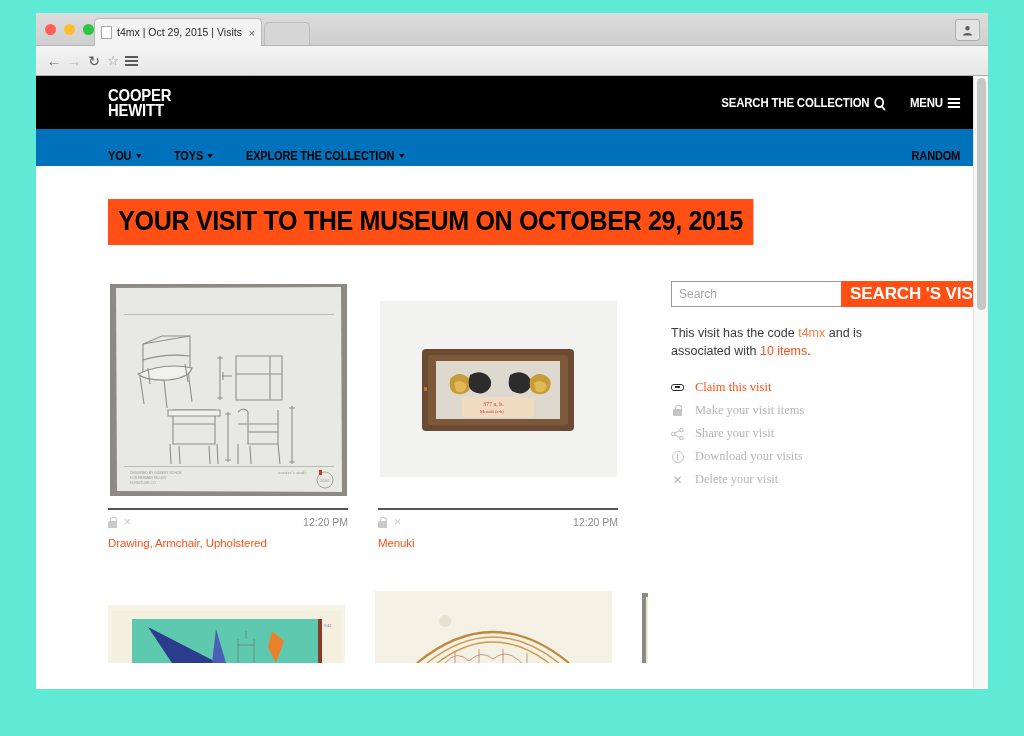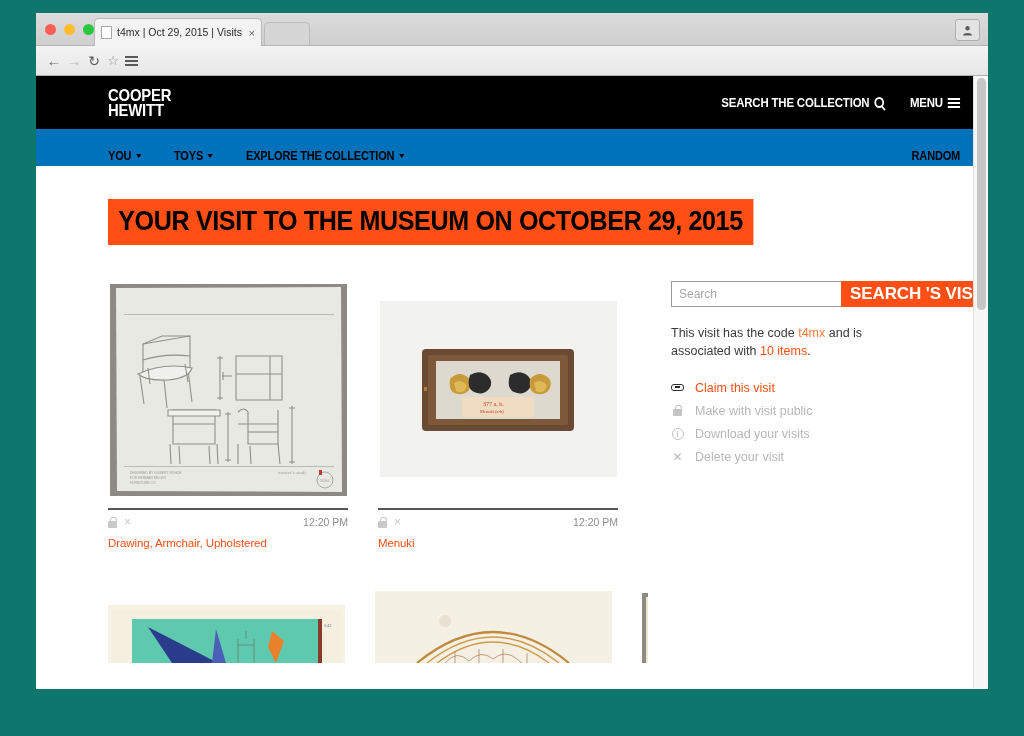--- a/index.html
+++ b/index.html
@@ -4,21 +4,21 @@
 <style>
   * { box-sizing: border-box; margin: 0; padding: 0; }
   html, body {
     width: 1024px; height: 736px;
     background: #000;
     font-family: "Liberation Sans", sans-serif;
     overflow: hidden;
   }
 
   
-  #desktop { position: relative; width: 1024px; height: 736px; background: #0f766e; }
+  #desktop { position: relative; width: 1024px; height: 736px; background: #5eead4; }
 
   
   #browser {
     position: absolute; left: 36px; top: 13px;
     width: 952px; height: 676px;
     background: #fff;
     overflow: hidden;
   }
 
   
@@ -224,21 +224,21 @@
     padding: 0 9px; font-family: inherit; white-space: nowrap;
   }
   .side-text {
     margin-top: 17px; font-size: 12.5px; color: #3a3a3a; line-height: 1.45;
   }
   .side-text a { color: #ff7a3d; text-decoration: none; }
   .side-text a.strong { color: #ff4f15; }
   .actions { margin-top: 16px; }
   .action {
     display: flex; align-items: center; gap: 11px;
-    height: 23px; font-size: 12.5px; color: #b7b7b7;
+    height: 23px; font-size: 12.5px; color: #b7b7b7; font-family: Liberation Serif, serif;
   }
   .action.active { color: #ff4f15; }
   .act-ico { width: 13px; display: flex; justify-content: center; flex: none; }
 
   .ico-link {
     width: 13px; height: 7px; border: 1.6px solid #2b2b2b; border-radius: 3px;
     position: relative;
   }
   .ico-link::after {
     content: ""; position: absolute; left: 3px; top: 1.2px;
@@ -524,21 +524,32 @@
               <div class="action active">
                 <span class="act-ico">
                     <span class="ico-link"></span>
                   </span>
                 <span>Claim this visit</span>
               </div>
               <div class="action">
                 <span class="act-ico">
                     <span class="ico-lock2"></span>
                   </span>
-                <span>Make with visit public</span>
+                <span>Make your visit items</span>
+              </div>
+              <div class="action">
+                <span class="act-ico">
+                  <svg width="13" height="12" viewBox="0 0 13 12">
+                    <circle cx="10.5" cy="2" r="1.7" fill="none" stroke="#c4c4c4" stroke-width="1.1"></circle>
+                    <circle cx="10.5" cy="10" r="1.7" fill="none" stroke="#c4c4c4" stroke-width="1.1"></circle>
+                    <circle cx="2.2" cy="6" r="1.7" fill="none" stroke="#c4c4c4" stroke-width="1.1"></circle>
+                    <path d="M3.7 5.2 L9 2.6 M3.7 6.8 L9 9.4" stroke="#c4c4c4" stroke-width="1.1" fill="none"></path>
+                  </svg>
+                </span>
+                <span>Share your visit</span>
               </div>
               <div class="action">
                 <span class="act-ico">
                     <span class="ico-dl"></span>
                   </span>
                 <span>Download your visits</span>
               </div>
               <div class="action">
                 <span class="act-ico">
                     <span class="ico-x2">✕</span>

